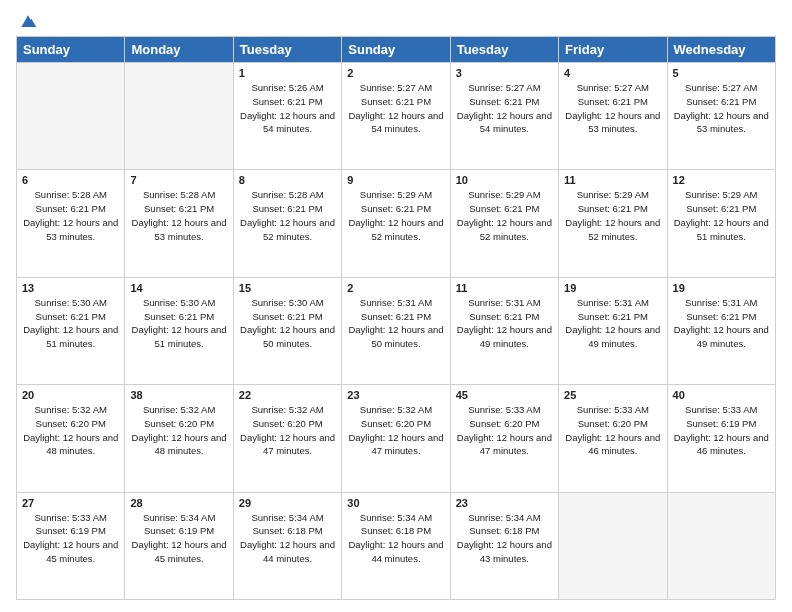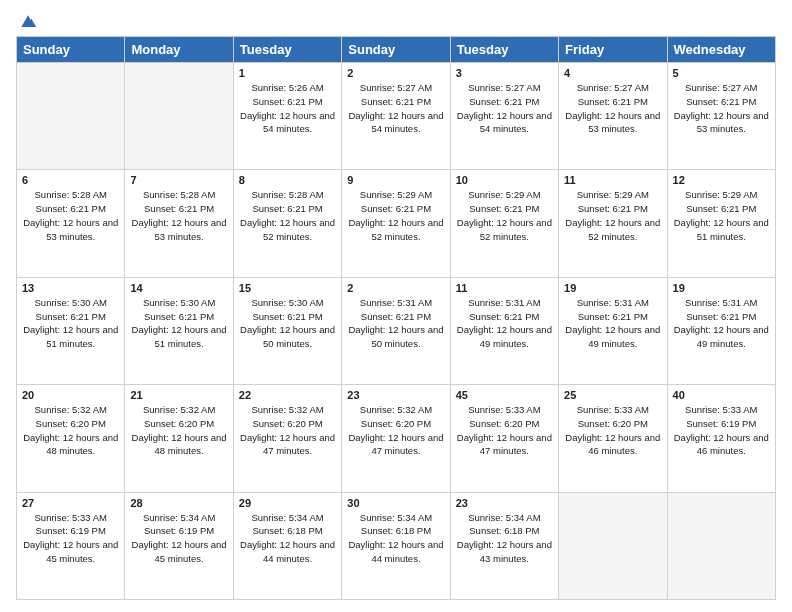--- a/index.html
+++ b/index.html
@@ -251,21 +251,21 @@
           </td>
         </tr>
         <tr>
           <td>
             <span class="day-number">20</span>
             <div class="day-info" style="white-space: pre-line;">Sunrise: 5:32 AM
 Sunset: 6:20 PM
 Daylight: 12 hours and 48 minutes.</div>
           </td>
           <td>
-            <span class="day-number">21</span>
+            <span class="day-number">38</span>
             <div class="day-info" style="white-space: pre-line;">Sunrise: 5:32 AM
 Sunset: 6:20 PM
 Daylight: 12 hours and 48 minutes.</div>
           </td>
           <td>
             <span class="day-number">22</span>
             <div class="day-info" style="white-space: pre-line;">Sunrise: 5:32 AM
 Sunset: 6:20 PM
 Daylight: 12 hours and 47 minutes.</div>
           </td>

